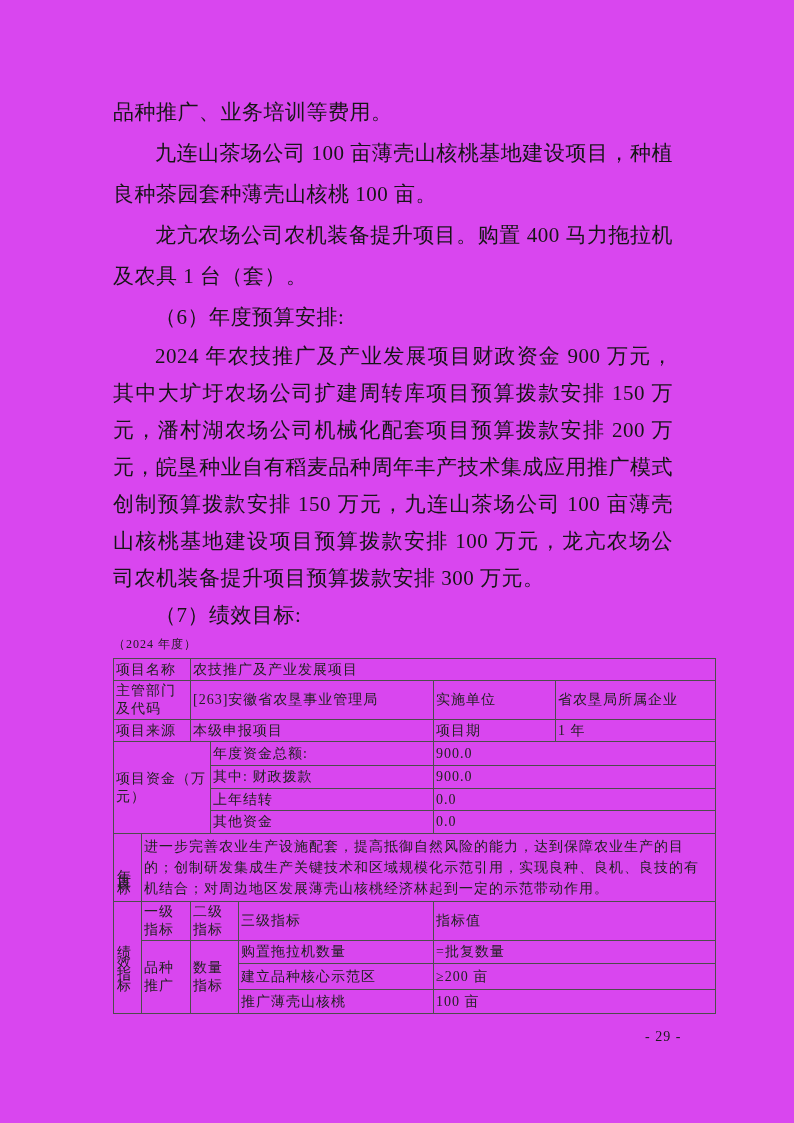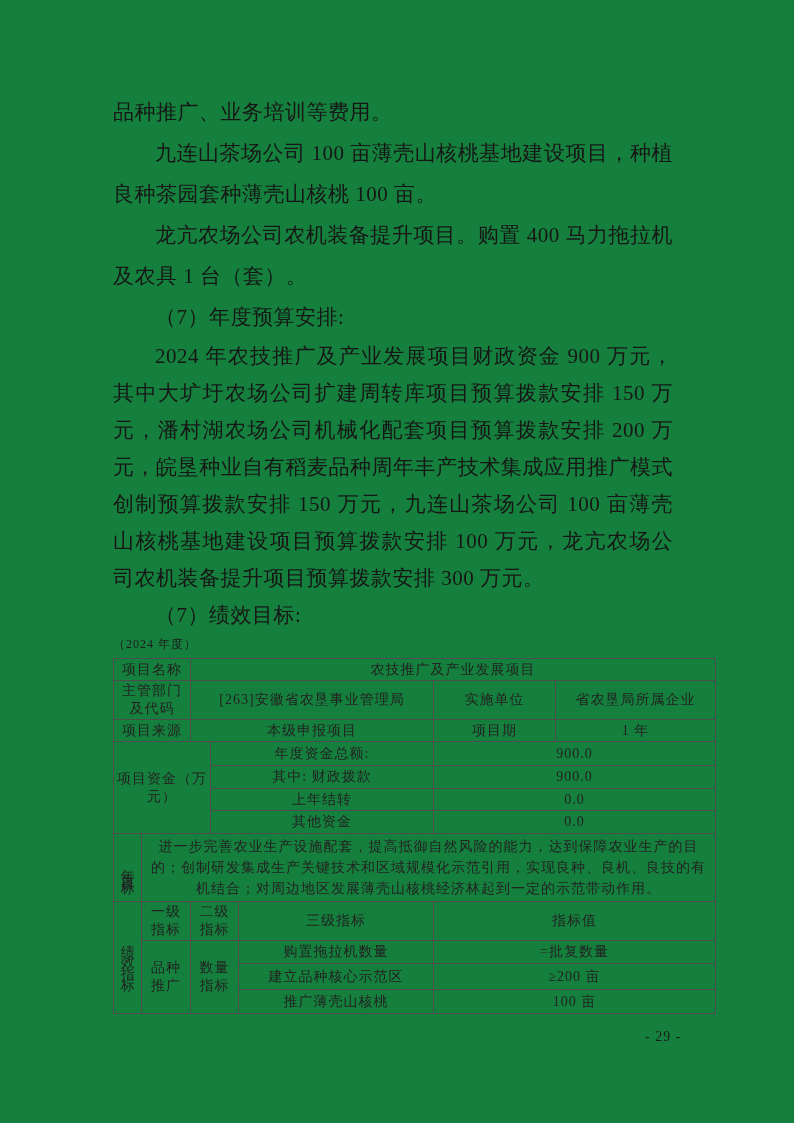--- a/index.html
+++ b/index.html
@@ -1,21 +1,21 @@
 <!DOCTYPE html>
 <html><head>
 <meta charset="utf-8">
 <style>
   * { margin: 0; padding: 0; box-sizing: border-box; }
   html, body { background: #ffffff; }
   .page {
     position: relative;
     width: 794px;
     height: 1123px;
-    background: #15803d;
+    background: #d946ef;
     font-family: "Liberation Serif", "DejaVu Serif", serif;
     color: #161616;
     overflow: hidden;
   }
   .content {
     position: absolute;
     left: 113px;
     top: 92px;
     width: 602px;
   }
@@ -48,21 +48,21 @@
   table.perf {
     margin-top: 5px;
     width: 602px;
     border-collapse: collapse;
     table-layout: fixed;
   }
   table.perf td {
     border: 1px solid #4d4d4d;
     font-size: 14px;
     color: #222;
-    text-align: center;
+    text-align: left;
     vertical-align: middle;
     letter-spacing: 1px;
     padding: 1px 2px;
     overflow: hidden;
   }
   td.narrow-label { padding: 1px 8px; }
   td.fund-label { padding: 1px 16px; }
   td.name-left   { text-align: left; padding-left: 7px; }
   td.name-left2  { text-align: left; padding-left: 23px; margin-top: 16px; }
   td.goal-text {
@@ -96,21 +96,21 @@
 </head>
 <body>
 
 <div class="page">
   <div class="content">
 
     <div class="body-text">
       <p class="para">品种推广、业务培训等费用。</p>
       <p class="para indent">九连山茶场公司 100 亩薄壳山核桃基地建设项目，种植良种茶园套种薄壳山核桃 100 亩。</p>
       <p class="para indent">龙亢农场公司农机装备提升项目。购置 400 马力拖拉机及农具 1 台（套）。</p>
-      <p class="para indent">（7）年度预算安排:</p>
+      <p class="para indent">（6）年度预算安排:</p>
       <p class="para indent tight">2024 年农技推广及产业发展项目财政资金 900 万元，其中大圹圩农场公司扩建周转库项目预算拨款安排 150 万元，潘村湖农场公司机械化配套项目预算拨款安排 200 万元，皖垦种业自有稻麦品种周年丰产技术集成应用推广模式创制预算拨款安排 150 万元，九连山茶场公司 100 亩薄壳山核桃基地建设项目预算拨款安排 100 万元，龙亢农场公司农机装备提升项目预算拨款安排 300 万元。</p>
       <p class="para indent tight">（7）绩效目标:</p>
     </div>
 
     <div class="table-subtitle">（2024 年度）</div>
 
     <table class="perf">
       <colgroup>
         <col style="width:28px">
           <col style="width:49px">

